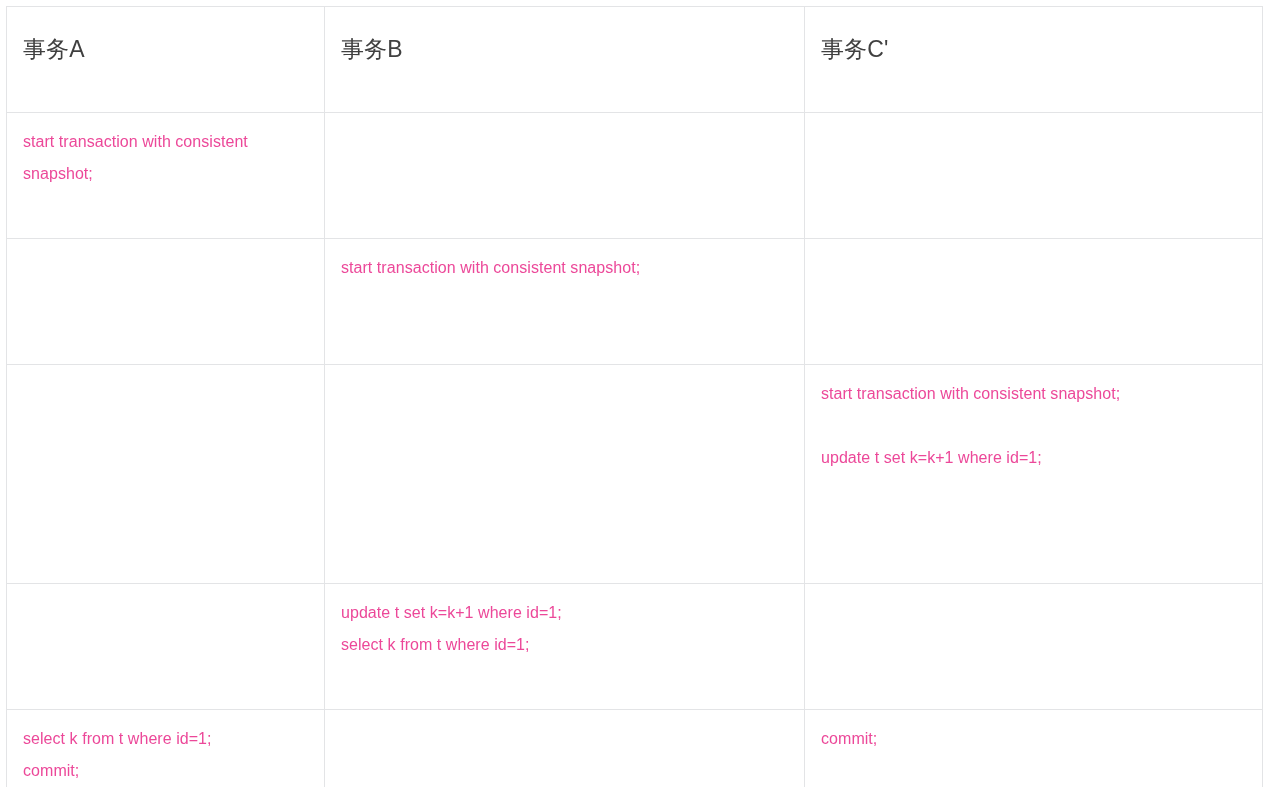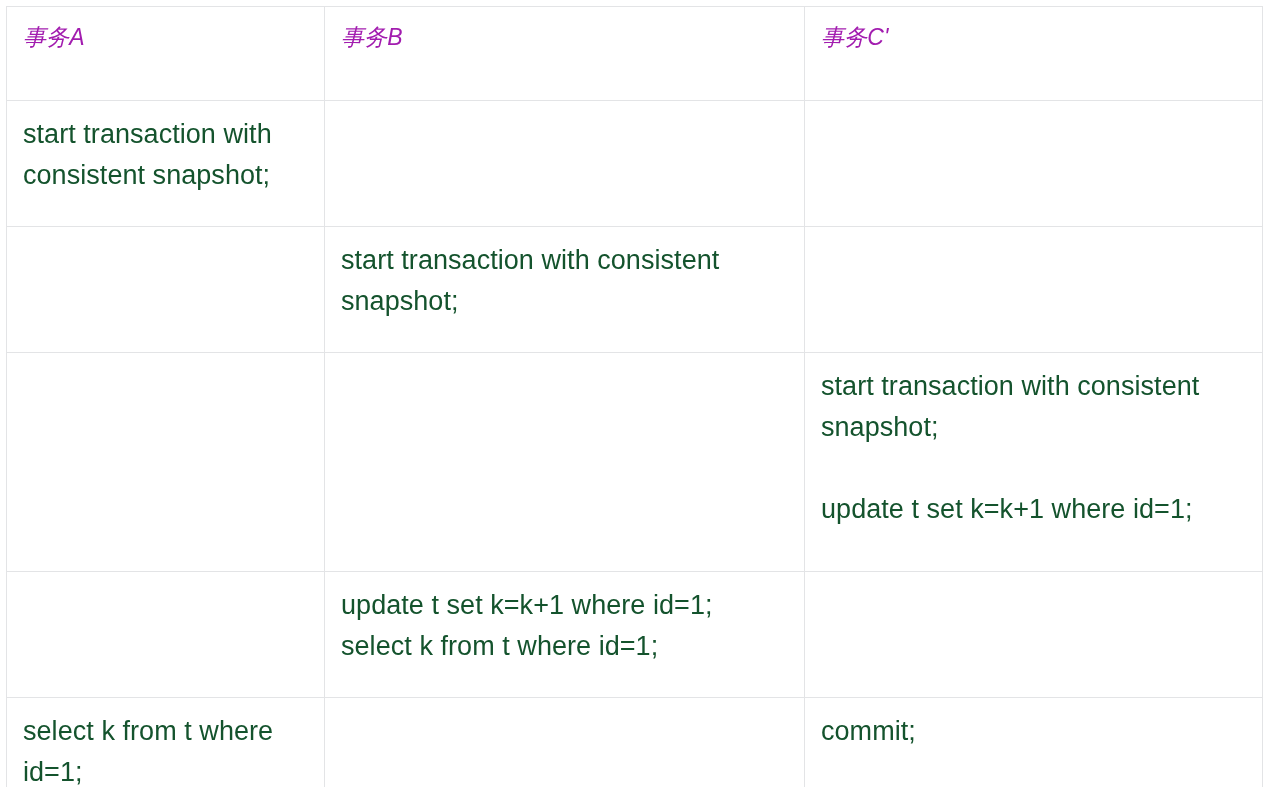--- a/index.html
+++ b/index.html
@@ -37,31 +37,30 @@
     border: 1px solid #e3e4e6;
     vertical-align: top;
     text-align: left;
     padding: 13px 14px 12px 16px;
     font-weight: normal;
     word-wrap: break-word;
     overflow-wrap: break-word;
   }
   table.tx-table thead th {
     height: 66px;
-    padding-top: 15px;
-    color: #a21caf;
+    padding-top: 27px;
+    color: #404040;
     font-size: 23px;
     line-height: 30px;
     letter-spacing: 0.1px;
-    font-style: italic;
   }
   table.tx-table tbody td {
-    color: #14532d;
-    font-size: 27px;
-    line-height: 41px;
+    color: #ec4899;
+    font-size: 16px;
+    line-height: 32px;
     letter-spacing: 0.05px;
   }
   .cell-lines {
     display: block;
     white-space: pre-line;
   }
   .empty-cell {
     display: block;
     min-height: 1px;
   }

